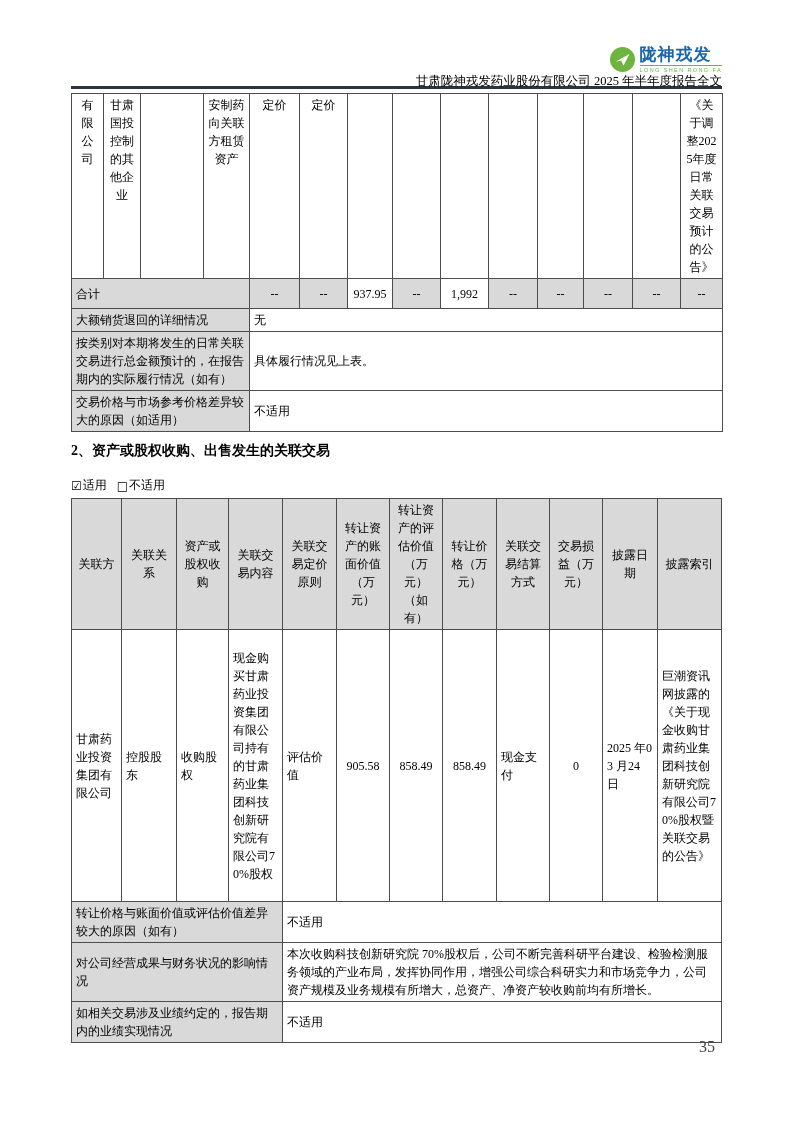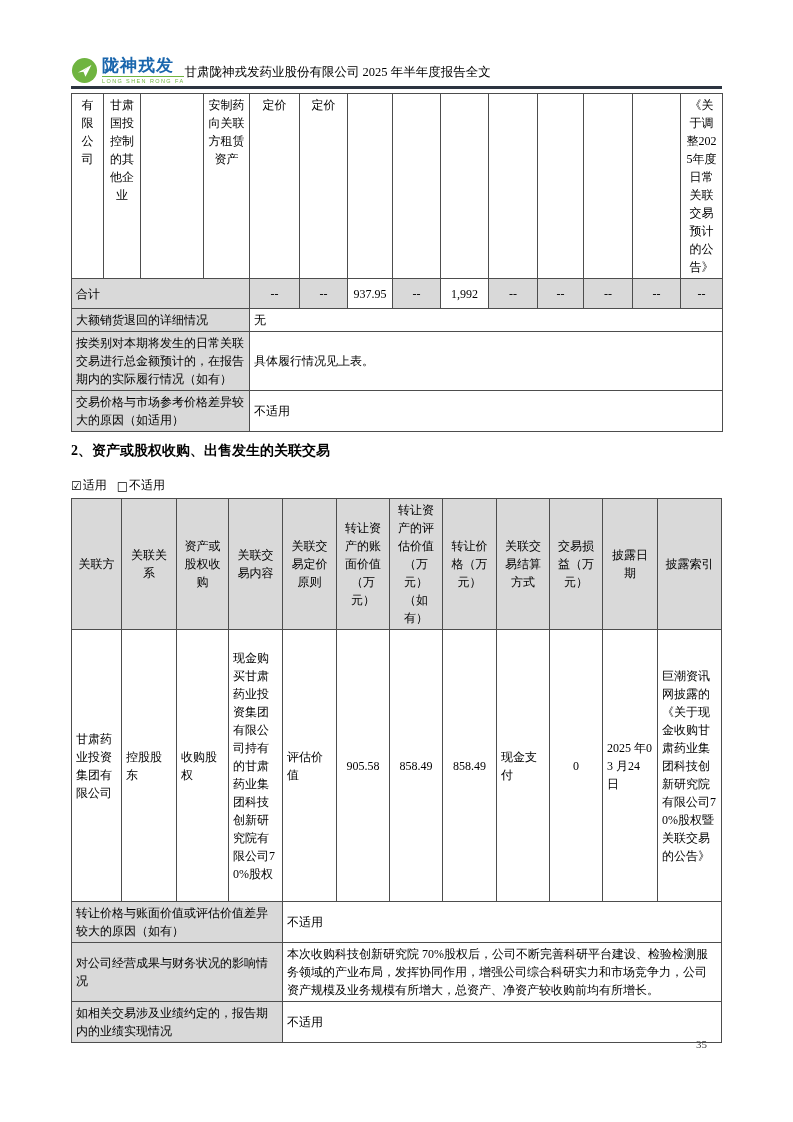--- a/index.html
+++ b/index.html
@@ -10,21 +10,21 @@
     --border:#4d4d4d;
   }
   *{box-sizing:border-box;}
   html,body{margin:0;padding:0;background:#ffffff;}
   .page{
     position:relative;width:793px;height:1122px;background:#fff;
     font-family:"Liberation Serif","DejaVu Serif",serif;color:#000;overflow:hidden;
   }
   .content{position:absolute;left:71px;top:0;width:651px;}
   
-  .hdr{display:flex;justify-content:flex-start;align-items:flex-end;padding-top:46px;height:84px;}
+  .hdr{display:flex;justify-content:space-between;align-items:flex-end;padding-top:46px;height:84px;flex-direction:column;}
   .brand{display:flex;align-items:center;gap:4px;}
   .logo-circle{width:27px;height:27px;display:block;}
   .brand-cn{font-family:"Liberation Sans","DejaVu Sans",sans-serif;font-size:17px;font-weight:bold;color:var(--brand_blue);letter-spacing:1px;line-height:1;}
   .brand-en{font-family:"Liberation Sans","DejaVu Sans",sans-serif;font-size:5.5px;color:var(--brand_green);letter-spacing:1.4px;margin-top:2px;border-top:1px solid var(--brand_green);padding-top:1px;}
   .doc-title{font-size:12.5px;padding-bottom:3px;}
   .hdr-rule{height:3px;background:var(--rule_dark);margin-top:2px;}
   
   table.t{border-collapse:collapse;table-layout:fixed;width:651px;font-size:12px;line-height:1.5;margin-top:4px;}
   table.t td{border:1px solid var(--border);padding:2px 4px;vertical-align:middle;word-break:break-all;overflow:hidden;}
   .shade{background:var(--table_shade);}
@@ -40,21 +40,21 @@
   .t2-data td{height:272px;}
   .t2-note-s td{height:32px;}
   .t2-note-m td{height:48px;}
   
   .sec-heading{font-size:14px;font-weight:bold;margin-top:10px;}
   .applicable-line{font-size:12px;margin-top:17px;display:flex;gap:10px;align-items:center;}
   .appl-opt{display:flex;align-items:center;gap:1px;}
   .chk{font-family:"DejaVu Sans","Liberation Sans",sans-serif;font-size:12px;}
   .t2{margin-top:11px;}
   
-  .page-num{position:absolute;right:86px;top:1038px;font-size:11px;color:#444;}
+  .page-num{position:absolute;right:78px;top:1038px;font-size:16px;color:#444;}
 </style>
 </head>
 <body>
 
 <div class="page">
   <div class="content">
 
     <div class="hdr">
       <div class="brand">
         <svg class="logo-circle" viewBox="0 0 28 28">

